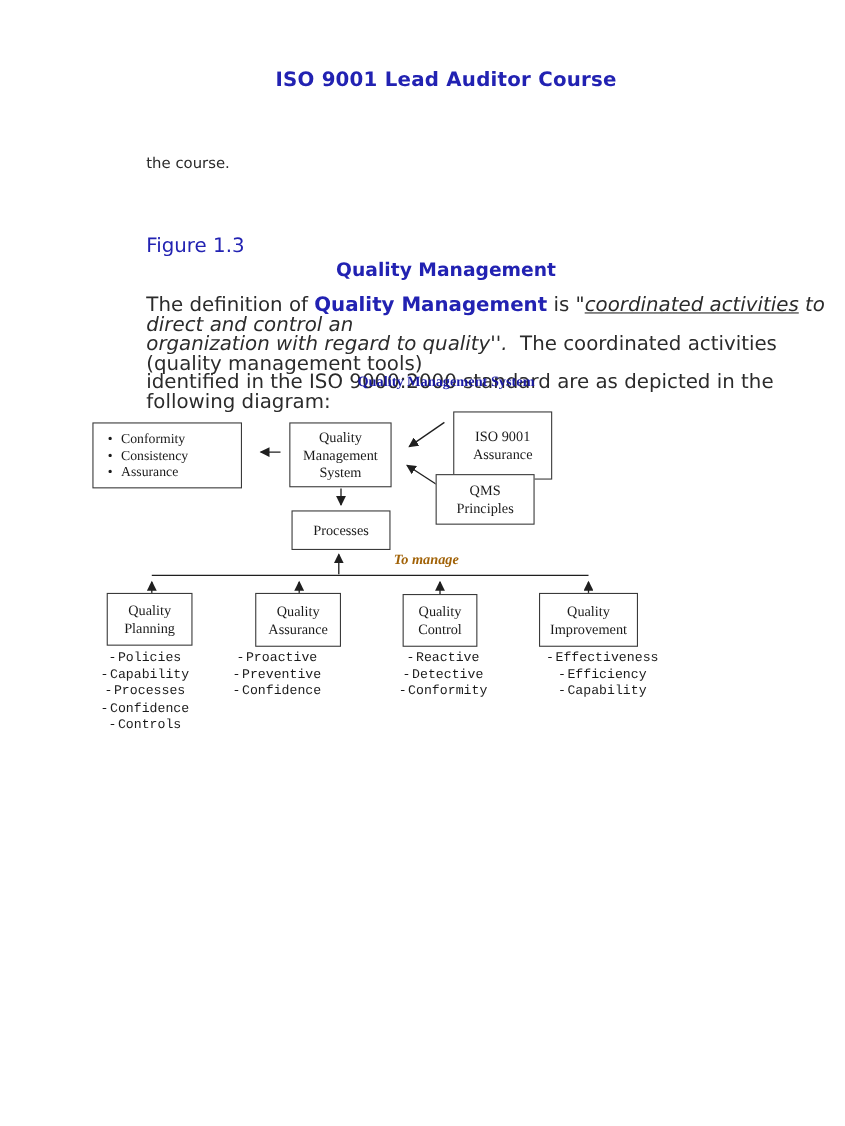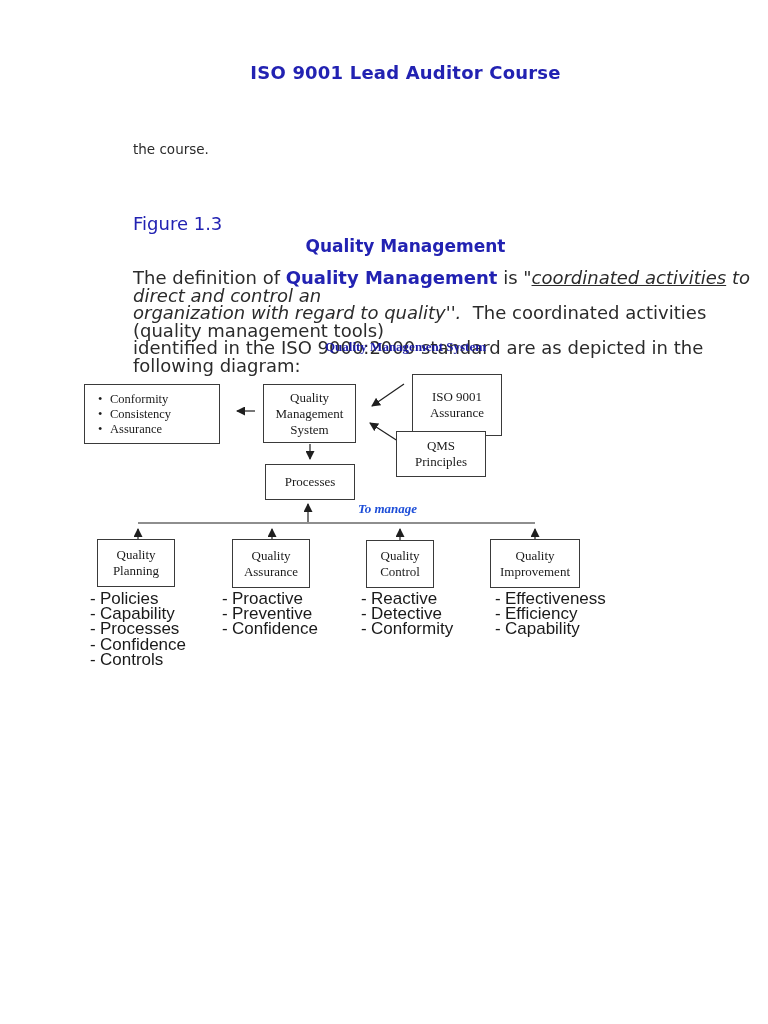--- a/index.html
+++ b/index.html
@@ -78,35 +78,36 @@
   .box-planning { left: 97px;  top: 539px; width: 78px;  height: 48px; }
   .box-assurance{ left: 232px; top: 539px; width: 78px;  height: 49px; }
   .box-control  { left: 366px; top: 540px; width: 68px;  height: 48px; }
   .box-improvement { left: 490px; top: 539px; width: 90px; height: 49px; }
 
   .bullet-list { text-align: left; font-size: 12.5px; line-height: 15px; }
   .bullet-list > div::before { content: "•"; display: inline-block; width: 12px; }
 
   .dash-list {
     position: absolute;
-    font-family: Liberation Sans, sans-serif;
-    font-size: 17px; line-height: 15.2px;
+    font-family: Liberation Mono, monospace;
+    font-size: 12px; line-height: 15.2px;
     color: #1a1a1a;
+    text-align: center;
   }
   .dash-list > div::before { content: "-"; display: inline-block; width: 10px; }
   .list-planning    { left: 90px;  top: 591px; }
-  .list-assurance   { left: 222px; top: 591px; }
+  .list-assurance   { left: 210px; top: 591px; }
   .list-control     { left: 361px; top: 591px; }
   .list-improvement { left: 495px; top: 591px; }
 
   .to-manage {
     left: 315px; top: 501px;
     font-family: "Liberation Serif", "DejaVu Serif", serif;
     font-style: italic; font-weight: 600;
-    font-size: 13px; color: #1d4ed8;
+    font-size: 13px; color: #a16207;
   }
   svg.arrows { position: absolute; left: 0; top: 370px; }
   svg.arrows line { stroke: #1f1f1f; stroke-width: 1.2; }
 </style>
 </head>
 <body>
 
 <h1 class="abs page-title">ISO 9001 Lead Auditor Course</h1>
 
 <p class="abs intro">

